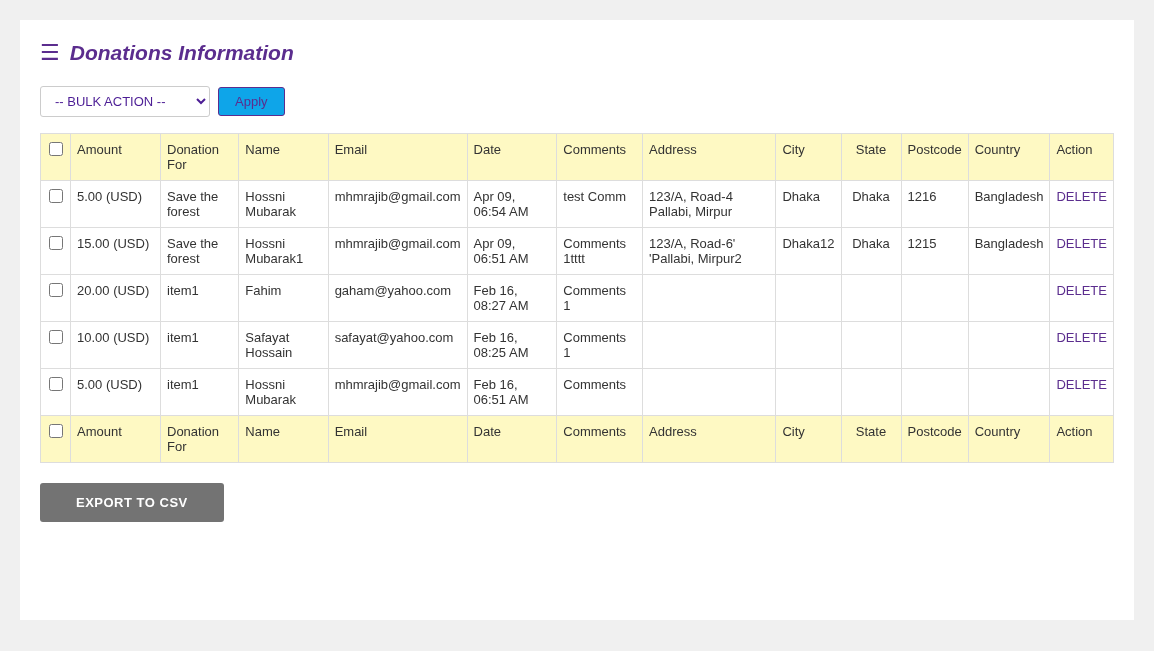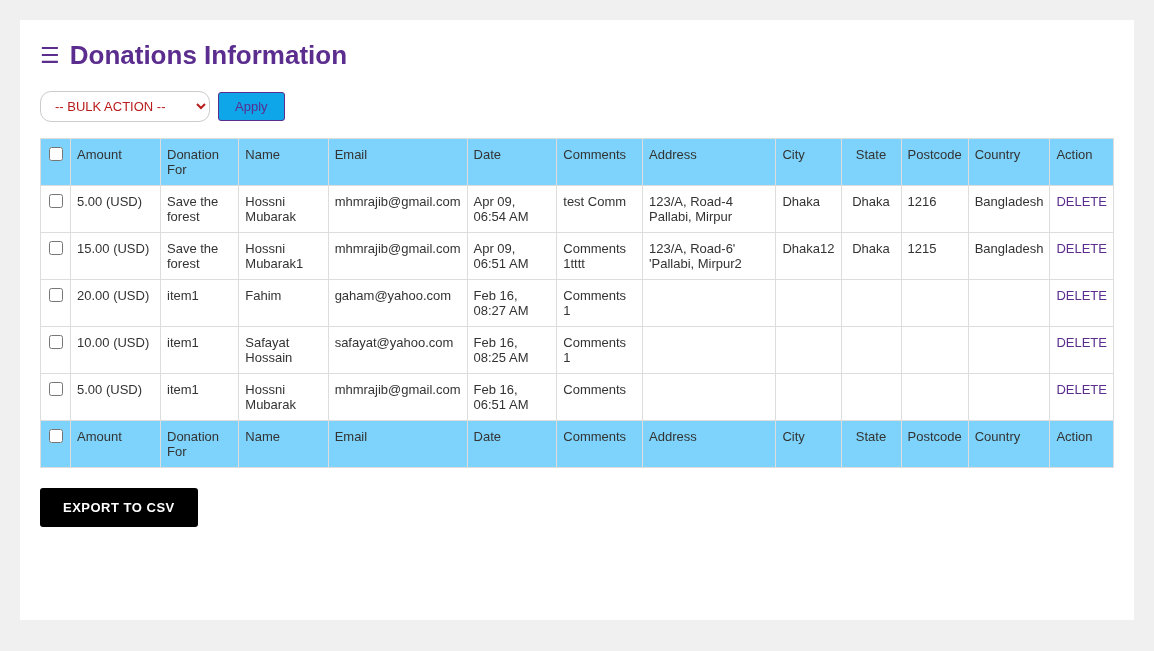--- a/index.html
+++ b/index.html
@@ -16,59 +16,60 @@
       min-height: 600px;
     }
     .page-title-area {
       display: flex;
       align-items: center;
       gap: 10px;
       margin-bottom: 20px;
     }
     .page-title {
       color: #5b2d8e;
-      font-size: 26px;
+      font-size: 21px;
       font-weight: bold;
+      font-style: italic;
     }
     .grid-icon {
       color: #5b2d8e;
       font-size: 22px;
     }
     .toolbar {
       display: flex;
       align-items: center;
       gap: 8px;
       margin-bottom: 16px;
     }
     .bulk-action-select {
       padding: 6px 10px;
       border: 1px solid #ccc;
-      border-radius: 11px;
+      border-radius: 3px;
       font-size: 13px;
       background: #fff;
-      color: #b91c1c;
+      color: #4c1d95;
       width: 170px;
     }
     .apply-button {
       padding: 6px 16px;
       background: #0ea5e9;
       border: 1px solid #5b2d8e;
       color: #5b2d8e;
       border-radius: 3px;
       font-size: 13px;
       cursor: pointer;
       font-weight: 500;
     }
     table {
       width: 100%;
       border-collapse: collapse;
       font-size: 13px;
     }
     thead tr, tfoot tr {
-      background: #7dd3fc;
+      background: #fef9c3;
       margin-top: 16px;
     }
     th {
       border: 1px solid #ddd;
       padding: 8px 6px;
       text-align: left;
       font-weight: normal;
       color: #333;
       vertical-align: top;
     }
@@ -101,22 +102,22 @@
     .col-comments { min-width: 80px; }
     .col-address { min-width: 110px; }
     .col-city { min-width: 60px; }
     .col-state { min-width: 60px; text-align: center; }
     .col-postcode { min-width: 60px; }
     .col-country { min-width: 70px; }
     .col-action { min-width: 60px; }
     .amount-cell { }
     .export-button {
       margin-top: 20px;
-      padding: 12px 23px;
-      background: #000000;
+      padding: 12px 36px;
+      background: #737373;
       color: #fff;
       border: none;
       border-radius: 3px;
       font-size: 13px;
       font-weight: bold;
       cursor: pointer;
       text-transform: uppercase;
       letter-spacing: 0.5px;
     }
   </style>

